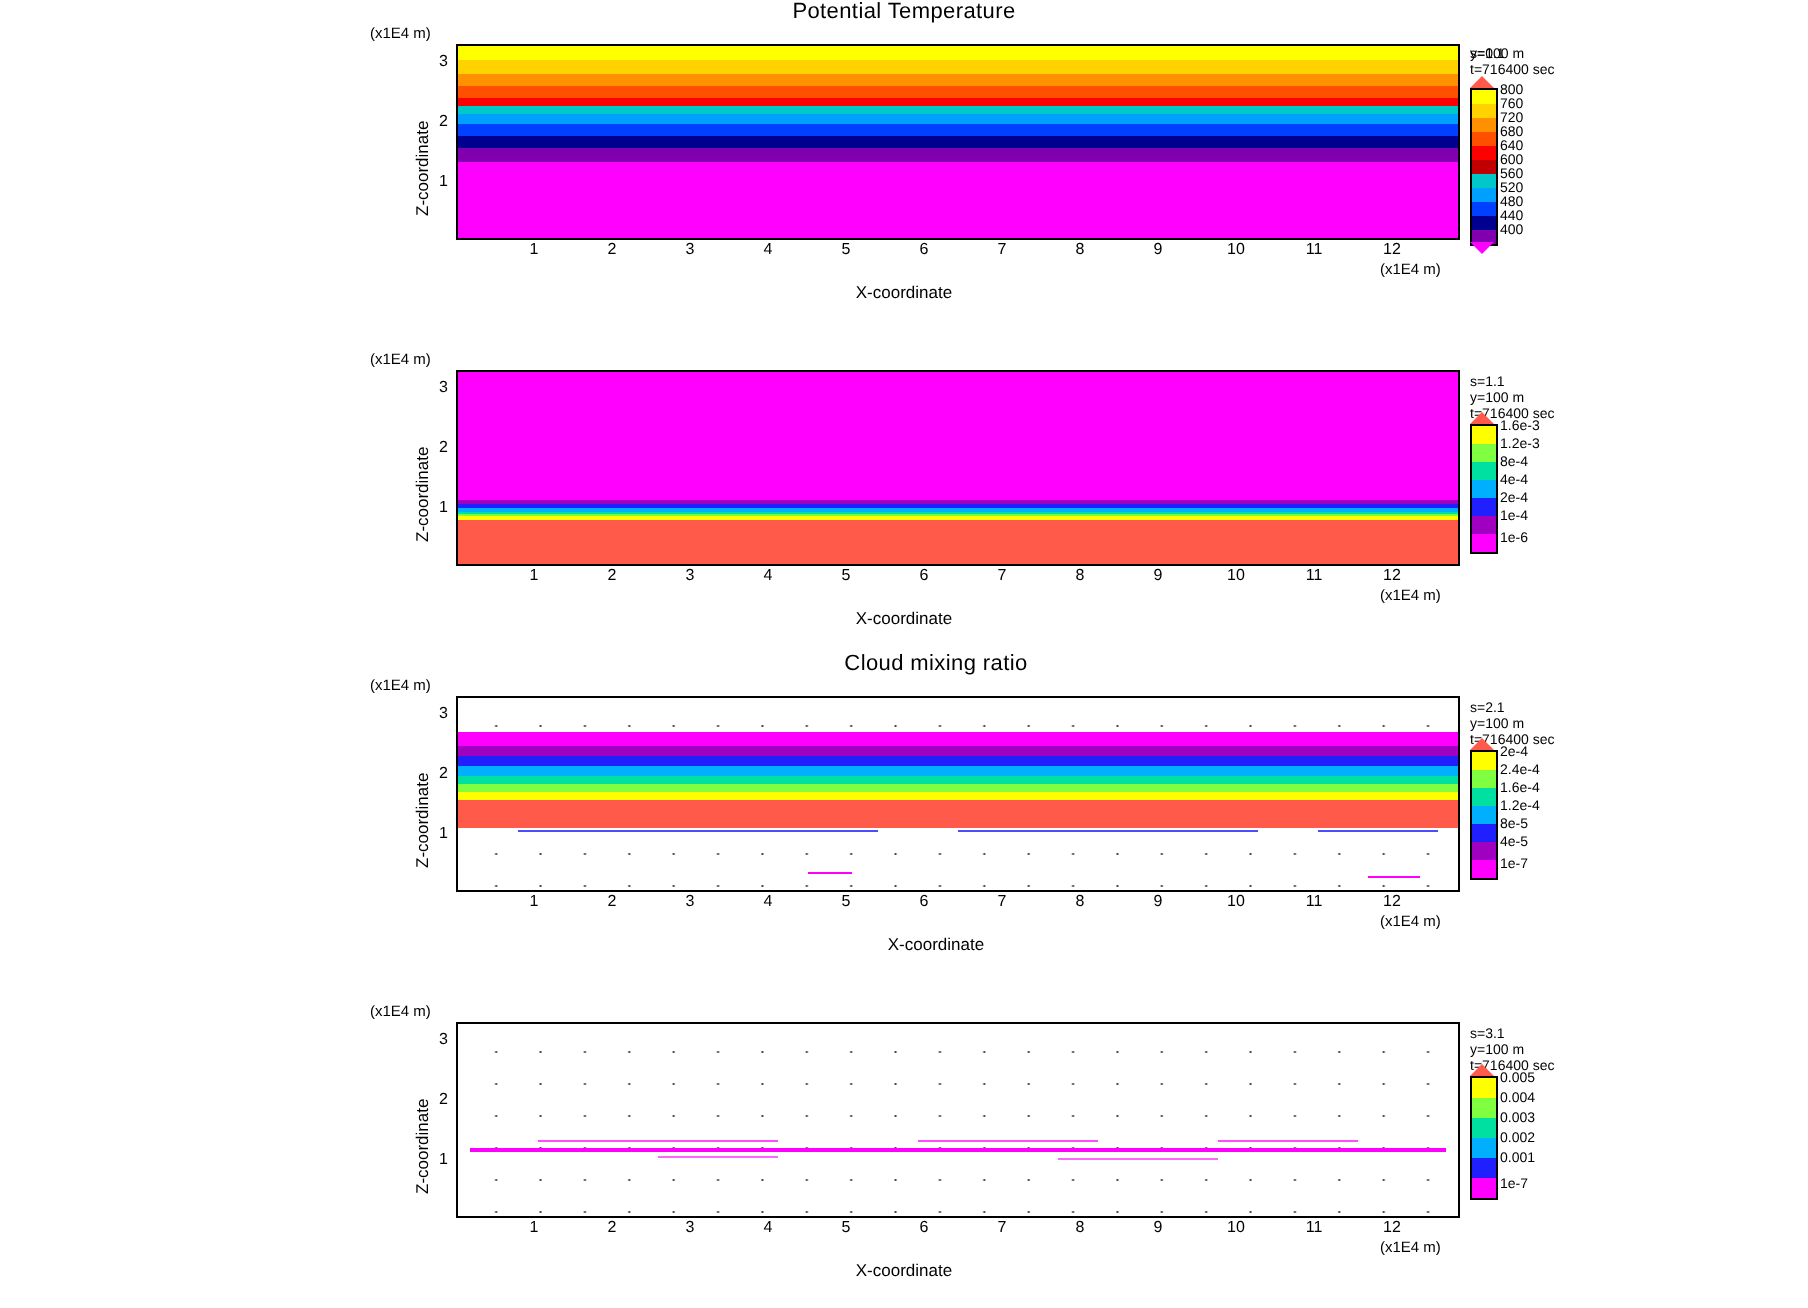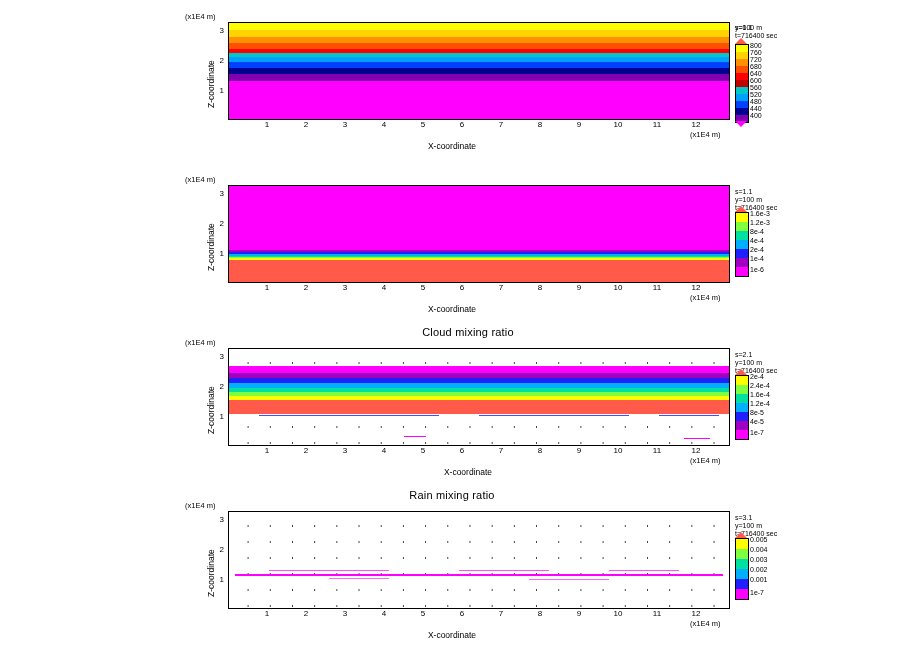--- a/index.html
+++ b/index.html
@@ -25,20 +25,21 @@
   .cblab{position:absolute;left:0;white-space:nowrap;}
   .cbinfo{position:absolute;font-size:7px;white-space:nowrap;line-height:8px;}
   .arrow-up{position:absolute;width:0;height:0;border-left:6px solid transparent;border-right:6px solid transparent;}
   .arrow-dn{position:absolute;width:0;height:0;border-left:6px solid transparent;border-right:6px solid transparent;}
   .streak{position:absolute;height:1px;}
 </style>
 </head>
 <body>
 
 <div class="panel" style="top:0;height:160px;">
+  <div class="title" style="top:0px;">Potential Temperature</div>
   <div class="zunits" style="left:185px;top:12px;">(x1E4 m)</div>
   <div class="ylabel" style="left:206px;top:108px;">Z-coordinate</div>
 
   <div class="plotbox" style="left:228px;top:22px;width:500px;height:96px;">
     <div class="stack" style="top:0;bottom:0;">
       <div class="band" style="top:0px;height:7px;background:#ffff00;"></div>
       <div class="band" style="top:7px;height:7px;background:#ffd200;"></div>
       <div class="band" style="top:14px;height:6px;background:#ff9000;"></div>
       <div class="band" style="top:20px;height:6px;background:#ff5000;"></div>
       <div class="band" style="top:26px;height:4px;background:#ff0000;"></div>
@@ -236,21 +237,20 @@
     <div class="cblab" style="top:11px;">2.4e-4</div>
     <div class="cblab" style="top:20px;">1.6e-4</div>
     <div class="cblab" style="top:29px;">1.2e-4</div>
     <div class="cblab" style="top:38px;">8e-5</div>
     <div class="cblab" style="top:47px;">4e-5</div>
     <div class="cblab" style="top:58px;">1e-7</div>
   </div>
 </div>
 
 <div class="panel" style="top:489px;height:165px;">
-  <div class="title" style="top:0px;">Rain mixing ratio</div>
   <div class="zunits" style="left:185px;top:12px;">(x1E4 m)</div>
   <div class="ylabel" style="left:206px;top:108px;">Z-coordinate</div>
 
   <div class="plotbox" style="left:228px;top:22px;width:500px;height:96px;">
     <div class="dotgrid"></div>
     <div class="streak" style="left:6px;top:62px;width:488px;height:2px;background:#ff00ff;"></div>
     <div class="streak" style="left:40px;top:58px;width:120px;background:#ff00ff;opacity:.7;"></div>
     <div class="streak" style="left:230px;top:58px;width:90px;background:#ff00ff;opacity:.7;"></div>
     <div class="streak" style="left:380px;top:58px;width:70px;background:#ff00ff;opacity:.7;"></div>
     <div class="streak" style="left:100px;top:66px;width:60px;background:#ff00ff;opacity:.6;"></div>

